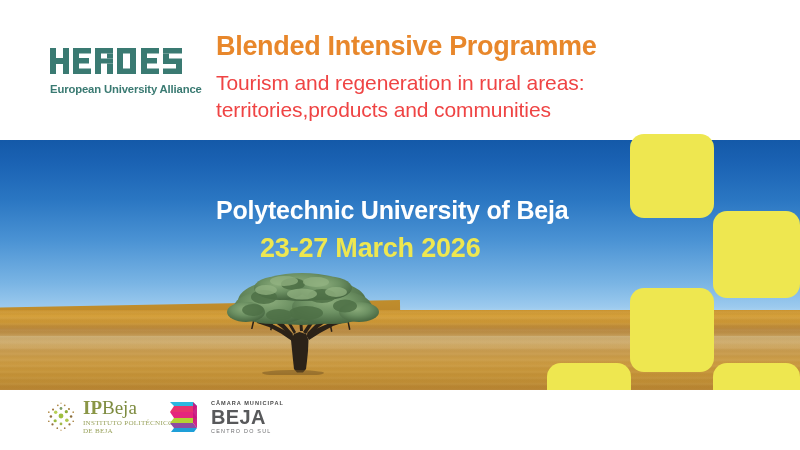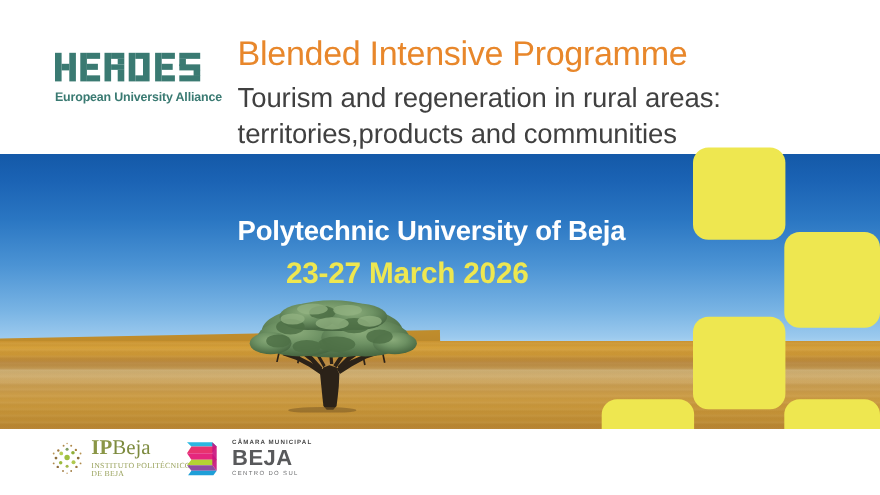--- a/index.html
+++ b/index.html
@@ -47,31 +47,31 @@
     white-space: nowrap;
   }
 
   .title-block {
     position: absolute;
     left: 216px;
     top: 32px;
     width: 470px;
   }
   .poster-title {
-    font-size: 31px;
-    font-weight: normal;
+    font-size: 27px;
+    font-weight: bold;
     color: #e8872b;
     letter-spacing: -0.3px;
     line-height: 1.1;
     white-space: nowrap;
   }
   .poster-subtitle {
     margin-top: 7px;
-    font-size: 25px;
-    color: #404040;
+    font-size: 21px;
+    color: #ef4444;
     line-height: 1.30;
     letter-spacing: -0.1px;
   }
   .poster-subtitle .l2 { display: block; }
 
   
   .photo-band {
     position: absolute;
     left: 0;
     top: 140px;

